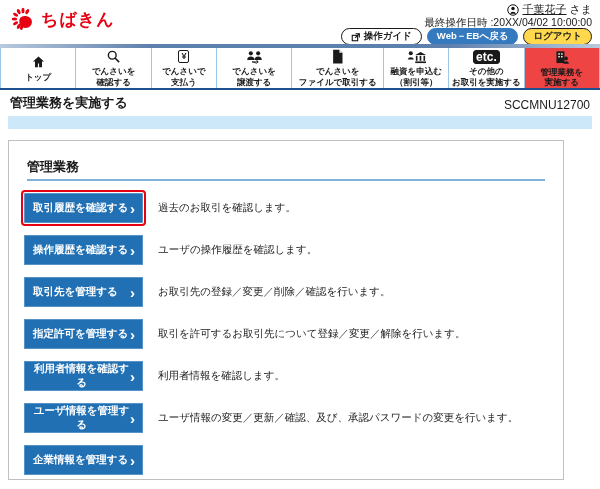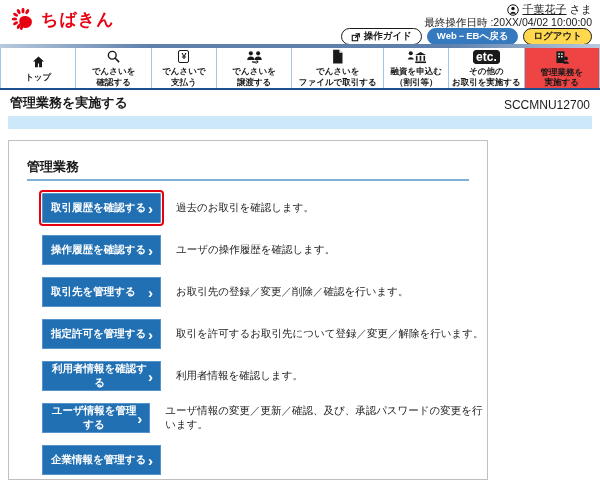--- a/index.html
+++ b/index.html
@@ -35,27 +35,27 @@
   .nav-icon { height:15px; display:flex; align-items:center; justify-content:center; margin-bottom:2px; }
   .nav-label { font-size:8.5px; font-weight:bold; line-height:1.25; color:#1a1a1a; }
   .glyph-box { font-size:9px; font-weight:bold; border:1.6px solid #1a1a1a; border-radius:2px; padding:0 2px; line-height:11px; }
   .glyph-box.dark { background:#1a1a1a; color:#fff; font-size:12px; border-radius:3px; line-height:12px; }
   
   .page-head { position:absolute; top:94px; left:10px; width:580px; display:flex; justify-content:space-between; align-items:flex-end; }
   .page-title { font-size:13px; font-weight:bold; }
   .screen-id { font-size:12px; }
   .blue-bar { position:absolute; top:116px; left:8px; width:584px; height:13px; background:#cde8f8; }
   
-  .content-box { position:absolute; top:140px; left:8px; width:480px; height:340px; border:1px solid #c0c0c0; background:#fff; }
+  .content-box { position:absolute; top:140px; left:8px; width:556px; height:340px; border:1px solid #c0c0c0; background:#fff; }
   .section-title { margin:17px 18px 0 18px; font-size:13px; font-weight:bold; padding-bottom:3px; border-bottom:2px solid #7fb2d8; }
   .menu { margin-top:12px; }
   .menu-row { display:flex; align-items:center; height:30px; margin:0 0 12px 15px; }
   .menu-btn { width:119px; height:30px; background:#2170b4; border:1px solid #5593c9; color:#fff;
     font-size:10.5px; font-weight:bold; display:flex; align-items:center; justify-content:space-between;
-    padding:0 7px 0 8px; cursor:pointer; font-family:inherit;margin-left:18px; }
+    padding:0 7px 0 8px; cursor:pointer; font-family:inherit; }
   .menu-btn .chevron { font-size:15px; font-weight:bold; line-height:1; }
   .menu-row.highlighted .menu-btn { outline:2.5px solid #e60012; outline-offset:1px; border-radius:1px; }
   .menu-desc { font-size:10.5px; margin-left:15px; color:#222; }
   svg { display:block; }
 </style>
 </head>
 <body>
 
 <div class="header">
   <div class="logo">

